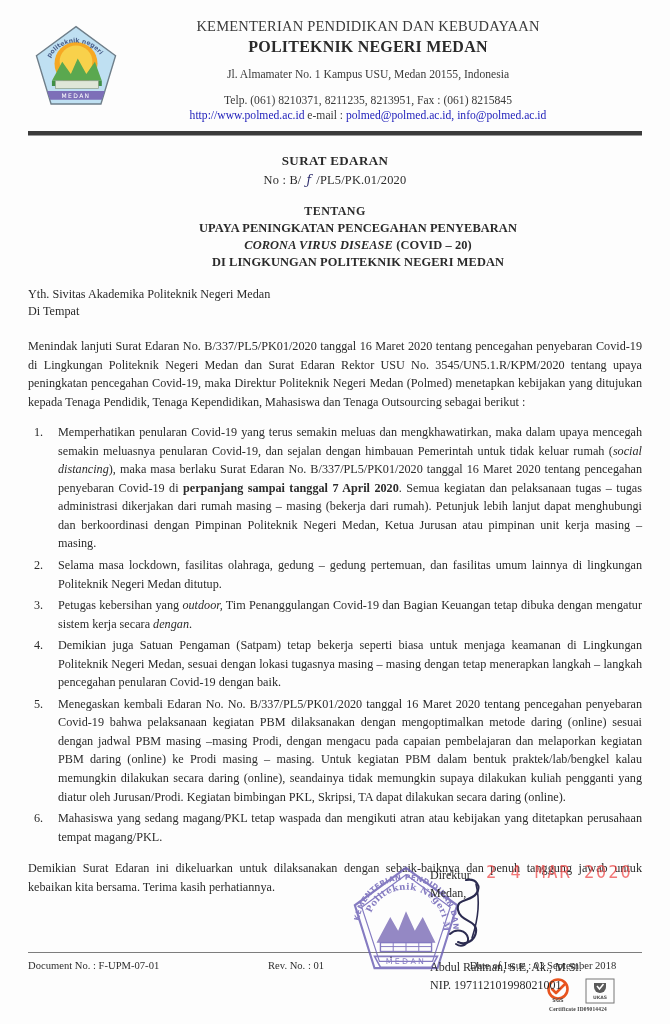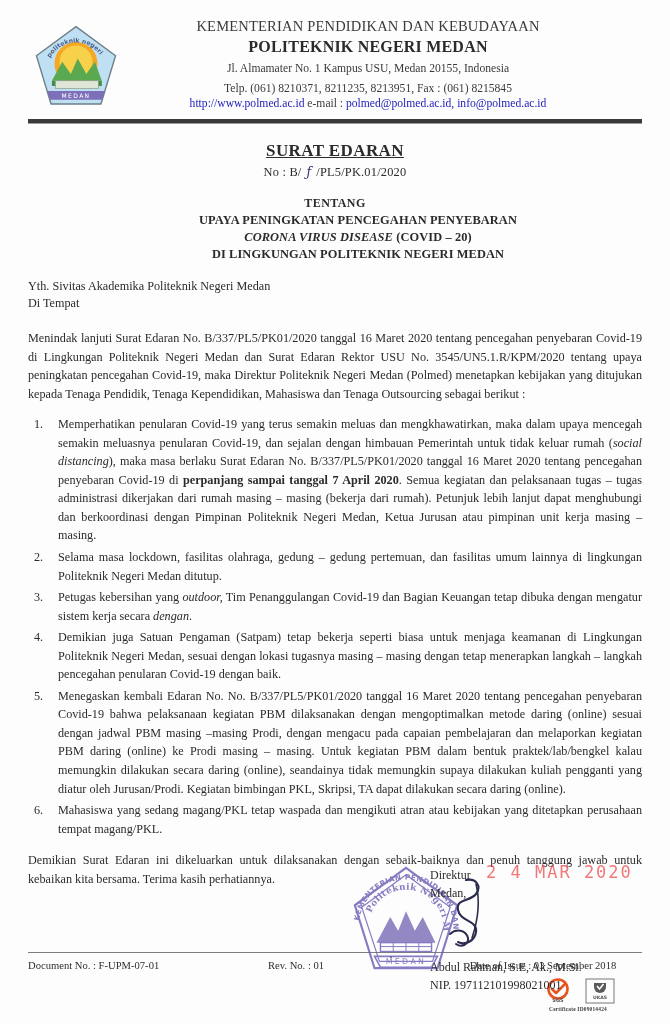--- a/index.html
+++ b/index.html
@@ -56,44 +56,43 @@
   .hl-inst {
     font-size: 16px;
     font-weight: bold;
     letter-spacing: .2px;
     color: #2a2a2a;
     margin-top: 1px;
   }
   .hl-addr, .hl-tel {
     font-size: 11.6px;
     color: #3a3a3a;
-    margin-top: 6px;
+    margin-top: 12px;
   }
   .hl-web {
     font-size: 11.6px;
     margin-top: 1px;
     color: #3a3a3a;
   }
   .hl-web .lnk { color: #2222bb; }
   .rule {
     margin: 7px 28px 0 28px;
     height: 4px;
     background: #3b3b3b;
     border-bottom: 1px solid #9a9a9a;
   }
 
   
   .titleblock {
     text-align: center;
     margin-top: 17px;
   }
   .t-surat {
-    font-size: 17px;
+    font-size: 13px;
     font-weight: bold;
-    text-decoration: underline;
     letter-spacing: .4px;
   }
   .t-no {
     font-size: 12.4px;
     margin-top: 3px;
     letter-spacing: .2px;
   }
   .t-no .hand {
     font-family: "DejaVu Serif", serif;
     color: #2b2b6b;

